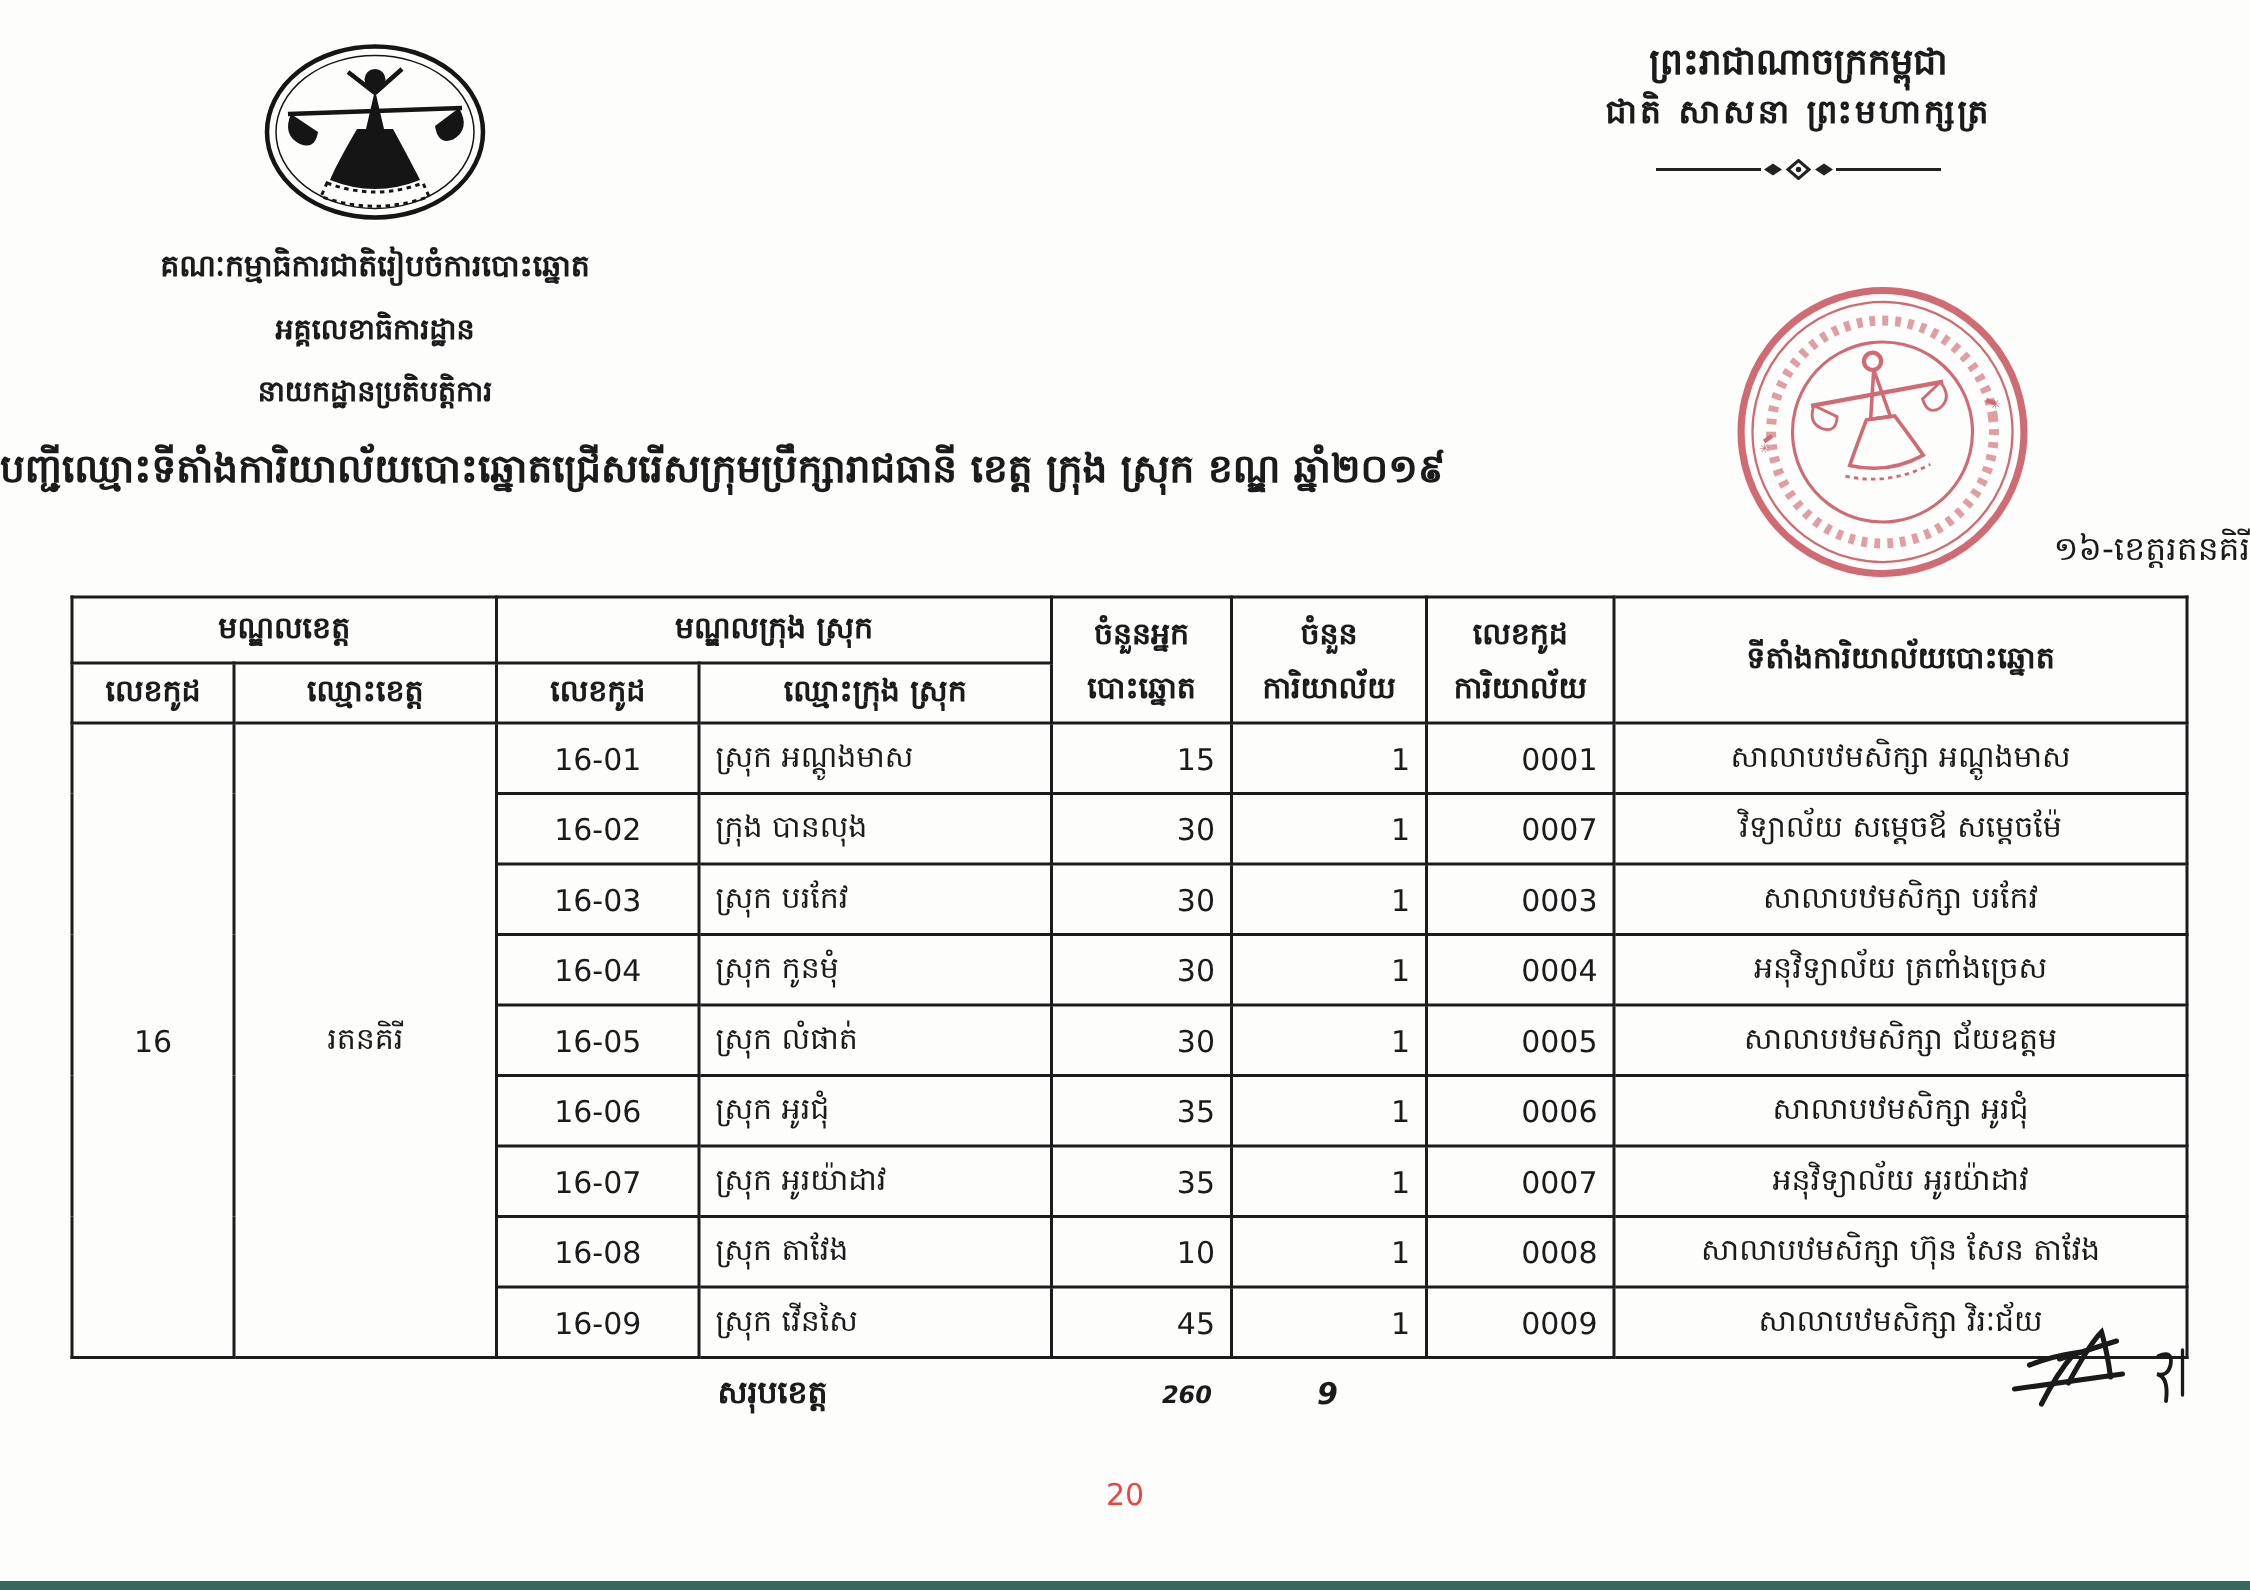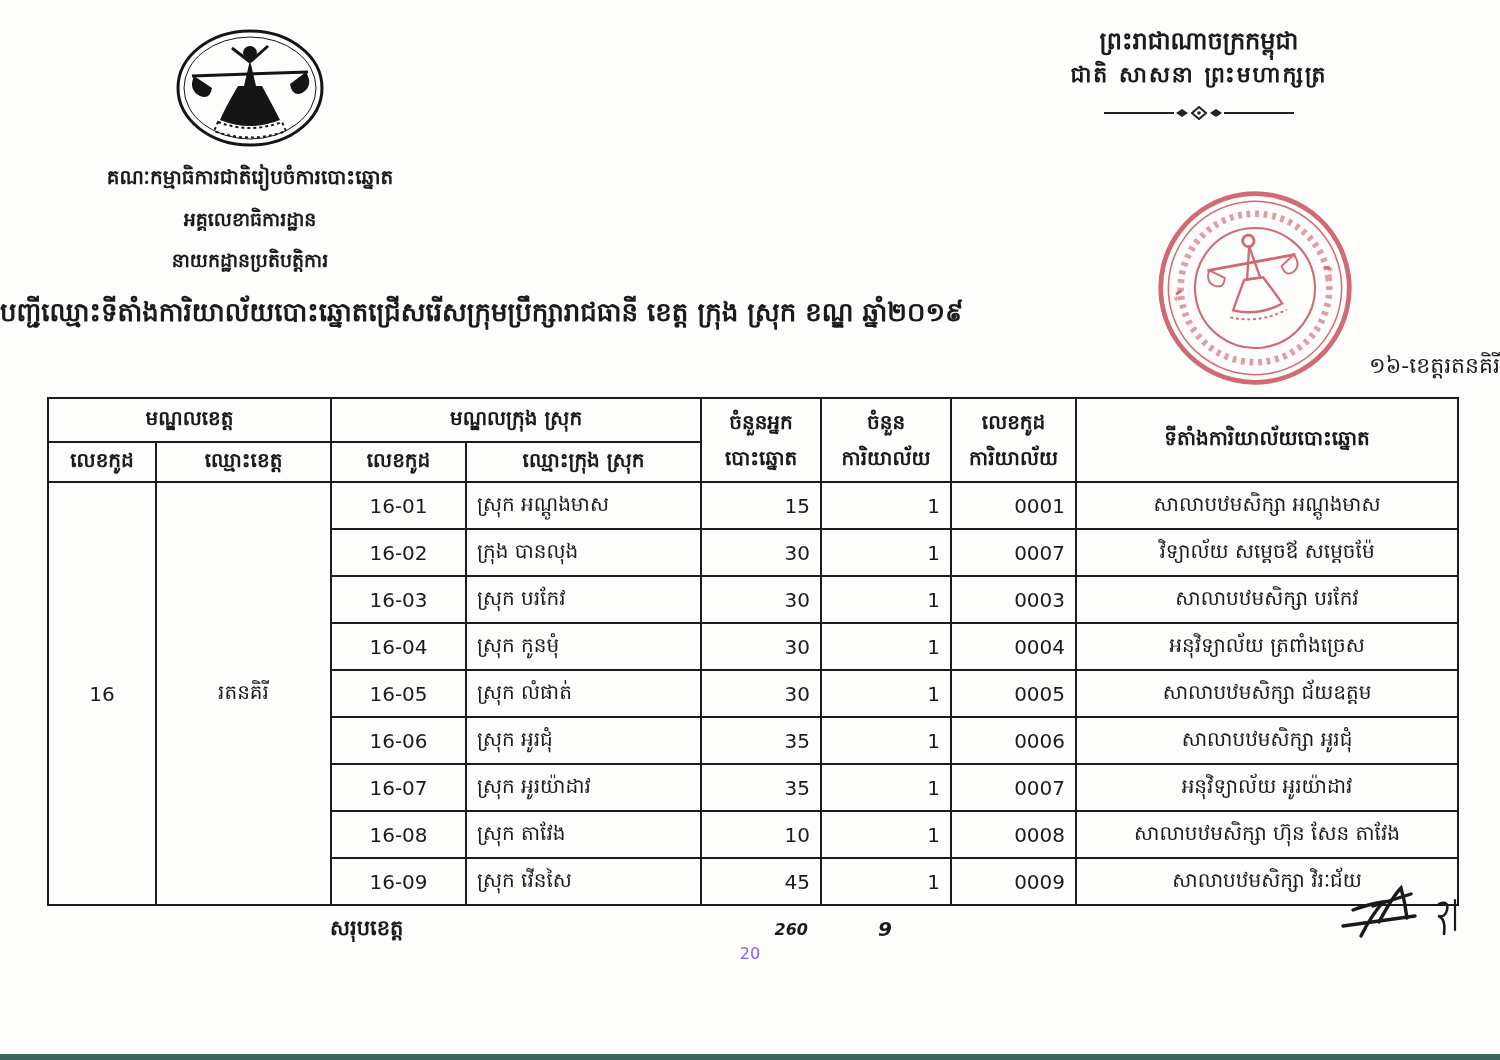--- a/index.html
+++ b/index.html
@@ -37,29 +37,29 @@
   th.tall .l1{margin-bottom:16px;}
   td.r{height:45px;}
   .ta-c{text-align:center;}
   .ta-l{text-align:left;padding-left:10px !important;}
   .ta-r{text-align:right;padding-right:10px !important;}
   .num{font-size:19px;margin-left:18px;}
   
   .summary-row{position:absolute;left:47px;top:908px;width:1410px;display:grid;
                grid-template-columns:283px 135px 235px 120px 130px 125px 382px;
                align-items:center;height:42px;}
-  .summary-label{grid-column:2 / span 2;font-weight:bold;font-size:21px;}
+  .summary-label{grid-column:2 / span 2;text-align:center;font-weight:bold;font-size:21px;}
   .summary-voters{grid-column:4;text-align:right;padding-right:12px;
                   font-weight:bold;font-style:italic;font-size:16px;}
   .summary-offices{grid-column:5;text-align:center;font-weight:bold;
                    font-style:italic;font-size:20px;}
   
   .signature{position:absolute;left:1335px;top:882px;width:130px;height:70px;z-index:6;}
-  .page-number{position:absolute;left:0;top:944px;width:100%;text-align:center;
-               font-size:16px;color:#8b5cf6;}
+  .page-number{position:absolute;left:0;top:984px;width:100%;text-align:center;
+               font-size:20px;color:#ef4444;}
   .bottom-bar{position:absolute;left:0;bottom:0;width:100%;height:6px;background:#38665f;}
 </style>
 </head>
 <body>
 
 <div class="org-block">
   <div class="logo-wrap">
     <svg width="160" height="122" viewBox="0 0 160 122">
       <ellipse cx="80" cy="60" rx="72" ry="57" fill="none" stroke="#151515" stroke-width="3"></ellipse>
       <ellipse cx="80" cy="60" rx="66" ry="51" fill="none" stroke="#151515" stroke-width="1"></ellipse>

